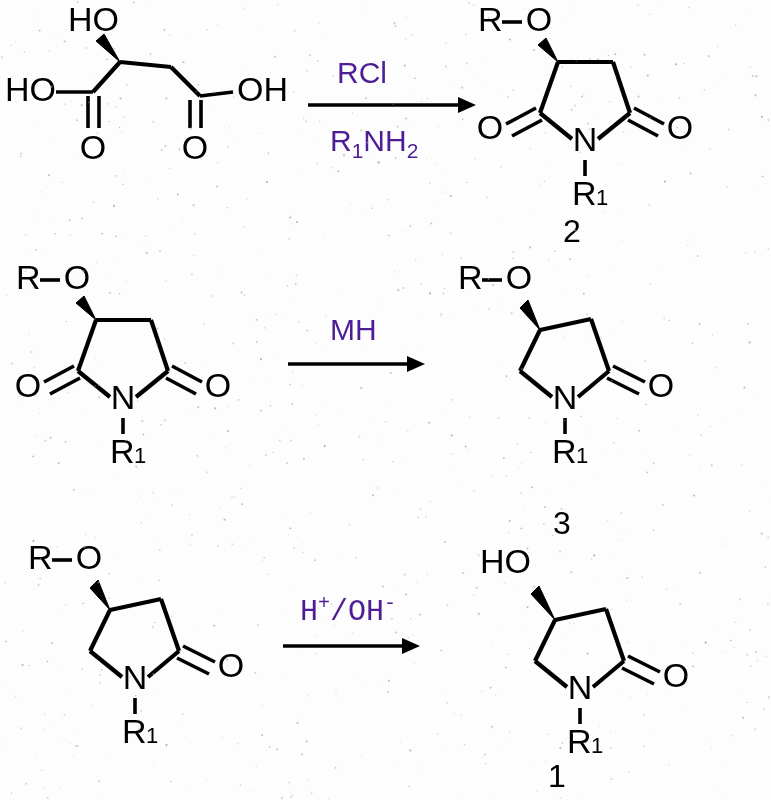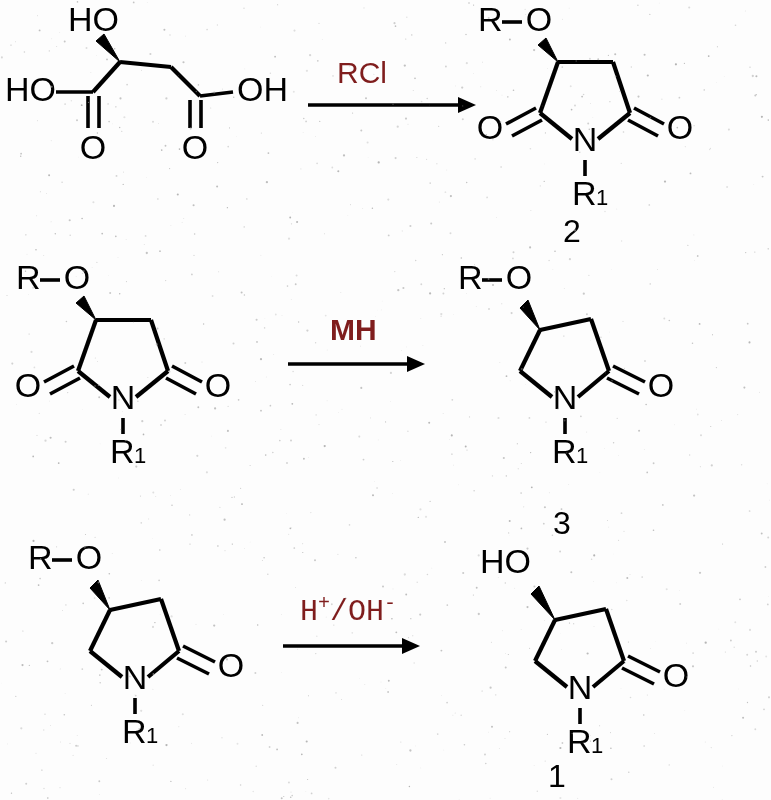--- a/index.html
+++ b/index.html
@@ -52,21 +52,21 @@
   }
   .atom-sub {
     font-family: "Liberation Sans", sans-serif;
     font-size: 22px;
     fill: #000;
   }
   .reagent {
     position: absolute;
     font-family: "Liberation Sans", sans-serif;
     font-size: 30px;
-    color: #7f1d1d;
+    color: #4c1d95;
     white-space: nowrap;
   }
   .reagent sub {
     font-size: 21px;
   }
   .reagent sup {
     font-size: 20px;
   }
   .cmpd-label {
     position: absolute;
@@ -111,20 +111,23 @@
     <path class="bond-thin" d="M190,100 L190,128"></path>
     <path class="bond-thin" d="M201,100 L201,128"></path>
     <text class="atom" x="195" y="150" text-anchor="middle">O</text>
   </svg>
 
   <div class="reagent" style="left:337px; top:56px;">RCl</div>
   <svg class="arrow-svg" style="left:308px; top:94px;" width="170" height="22" viewBox="0 0 170 22">
     <line class="arrow-line" x1="0" y1="11" x2="150" y2="11"></line>
     <polygon fill="#000" points="150,3 168,11 150,19"></polygon>
   </svg>
+  <div class="reagent" style="left:330px; top:124px;">
+    <span>R</span><sub>1</sub><span>NH</span><sub>2</sub>
+  </div>
 
   <svg class="struct" style="left:470px; top:0px;" width="240" height="220" viewBox="0 0 240 220">
 
     <text class="atom" x="8" y="22" text-anchor="start">R</text>
     <path class="bond-thin" d="M32,22 L52,22"></path>
     <text class="atom" x="69" y="22" text-anchor="middle">O</text>
 
     <polygon class="wedge" points="88,62 76,38 68,45"></polygon>
 
     <path class="bond" d="M88,62 L143,62"></path>
@@ -165,21 +168,21 @@
     <text class="atom" x="20" y="130" text-anchor="middle">O</text>
     <path class="bond-thin" d="M164,108 L194,124"></path>
     <path class="bond-thin" d="M158,120 L188,136"></path>
     <text class="atom" x="210" y="130" text-anchor="middle">O</text>
     <text class="atom" x="115" y="142" text-anchor="middle">N</text>
     <path class="bond-thin" d="M115,160 L115,176"></path>
     <text class="atom" x="102" y="196" text-anchor="start">R</text>
     <text class="atom-sub" x="126" y="205" text-anchor="start">1</text>
   </svg>
 
-  <div class="reagent" style="left:330px; top:313px;font-weight:bold;">MH</div>
+  <div class="reagent" style="left:330px; top:313px;">MH</div>
   <svg class="arrow-svg" style="left:288px; top:353px;" width="150" height="22" viewBox="0 0 150 22">
     <line class="arrow-line" x1="0" y1="11" x2="119" y2="11"></line>
     <polygon fill="#000" points="119,3 137,11 119,19"></polygon>
   </svg>
 
   <svg class="struct" style="left:450px; top:258px;" width="240" height="220" viewBox="0 0 240 220">
     <text class="atom" x="8" y="22" text-anchor="start">R</text>
     <path class="bond-thin" d="M32,22 L52,22"></path>
     <text class="atom" x="69" y="22" text-anchor="middle">O</text>
     <polygon class="wedge" points="90,72 78,42 70,50"></polygon>

